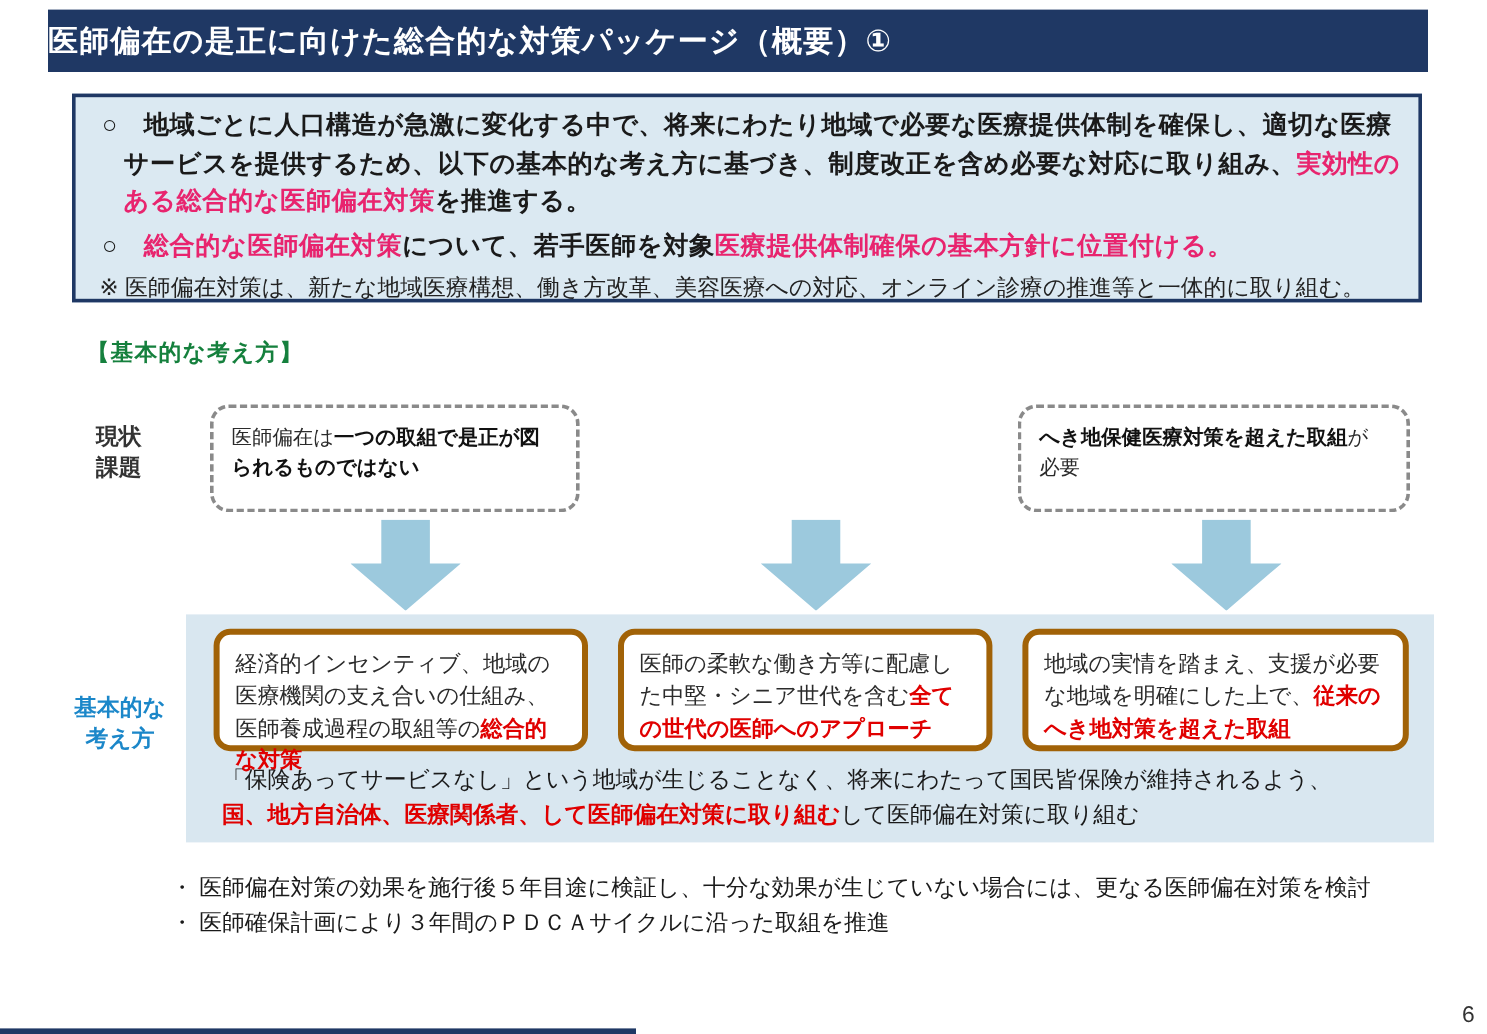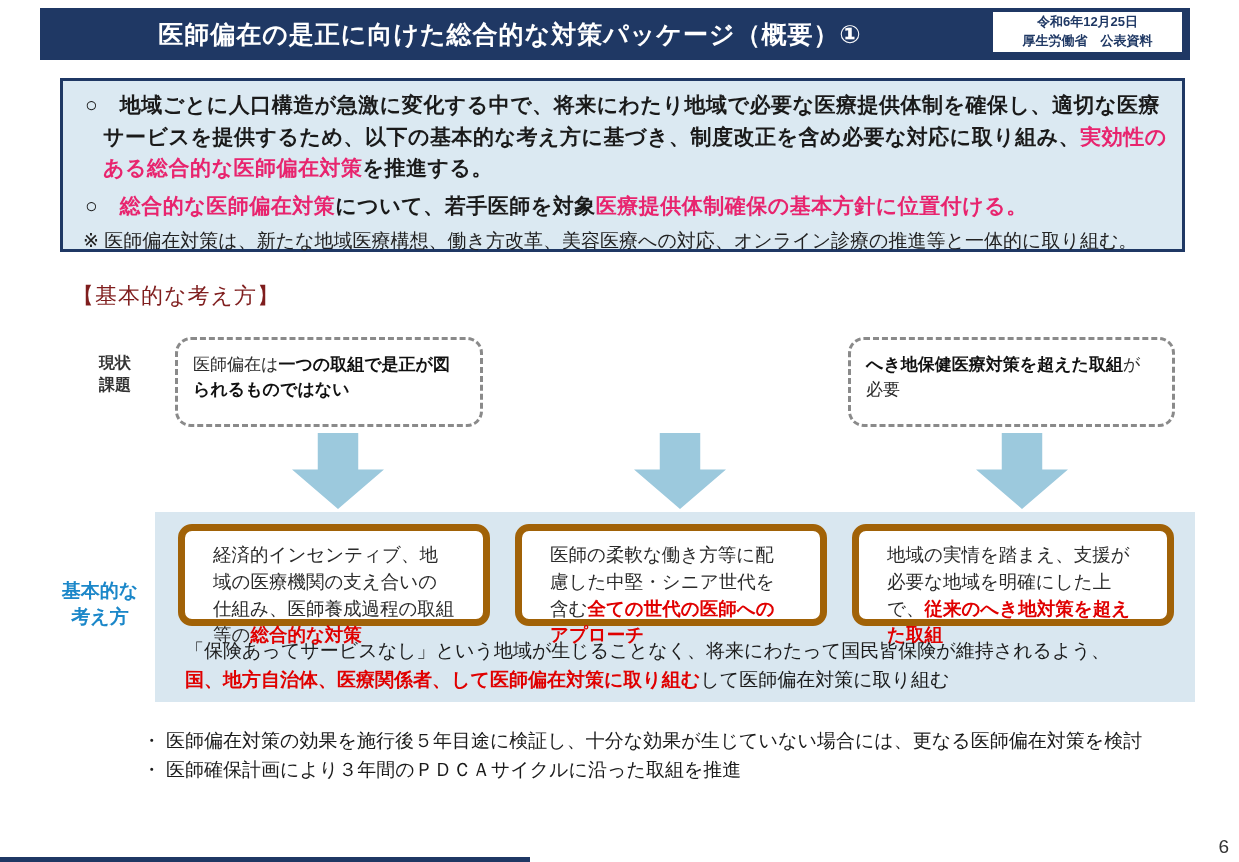--- a/index.html
+++ b/index.html
@@ -2,59 +2,59 @@
 <html><head>
 <meta charset="utf-8">
 <style>
   html,body { margin:0; padding:0; background:#ffffff; }
   body { font-family:"Liberation Sans","DejaVu Sans",sans-serif; }
   .page { position:relative; width:1239px; height:862px; background:#ffffff; color:#1a1a1a; overflow:hidden; }
 
   
   .header-bar { position:absolute; left:40px; top:8px; width:1150px; height:52px; background:#1f3864; }
   .page-title { position:absolute; left:0; right:210px; top:50%; transform:translateY(-50%);
-    text-align:center; color:#ffffff; font-weight:bold; font-size:25px; letter-spacing:1px; white-space:nowrap; }
+    text-align:left; color:#ffffff; font-weight:bold; font-size:25px; letter-spacing:1px; white-space:nowrap; }
   .date-box { position:absolute; top:2px; right:6px; width:193px; height:44px; box-sizing:border-box;
     background:#ffffff; border:2px solid #1f3864; display:flex; flex-direction:column; justify-content:center;
     text-align:center; color:#1f3864; font-size:13px; font-weight:bold; line-height:1.45; }
 
   
   .summary-box { position:absolute; left:60px; top:78px; width:1125px; height:174px; box-sizing:border-box;
     background:#dbe9f2; border:3px solid #1f3864; padding:8px 14px 4px; font-size:21px; font-weight:bold;
     line-height:1.5; letter-spacing:0.5px; color:#1a1a1a; }
   .bullet { margin:0 0 6px; padding-left:26px; text-indent:-18px; }
   .pink { color:#e8246e; }
   .note { margin:1px 0 0; padding-left:6px; text-indent:0; font-size:19px; font-weight:normal; letter-spacing:0; color:#222222; }
 
   
-  .section-heading { position:absolute; left:72px; top:281px; margin:0; font-size:22px; font-weight:normal;
-    color:#7f1d1d; letter-spacing:1px; }
+  .section-heading { position:absolute; left:72px; top:281px; margin:0; font-size:19px; font-weight:bold;
+    color:#15803d; letter-spacing:1px; }
 
   
   .row-label { position:absolute; font-weight:bold; text-align:center; line-height:1.35; }
-  .row-label.current { left:72px; top:352px; width:86px; font-size:16px; color:#333333; }
+  .row-label.current { left:56px; top:352px; width:86px; font-size:19px; color:#333333; }
   .row-label.basic { left:48px; top:578px; width:104px; font-size:19px; color:#1b87c9; }
 
   
   .dashed-box { position:absolute; top:337px; height:90px; box-sizing:border-box; background:#ffffff;
     border:3px dashed #8a8a8a; border-radius:16px; padding:13px 15px; font-size:17px; line-height:1.45; color:#2b2b2b; }
   .dashed-box .b { font-weight:bold; color:#111111; }
   .issue-1 { left:175px; width:308px; }
   .issue-2 { left:508px; width:314px; }
   .issue-3 { left:848px; width:327px; }
 
   
   .down-arrow { position:absolute; top:433px; width:92px; height:76px; background:#9cc9dd;
     clip-path:polygon(28% 0, 72% 0, 72% 48%, 100% 48%, 50% 100%, 0 48%, 28% 48%); }
   .arrow-1 { left:292px; } .arrow-2 { left:634px; } .arrow-3 { left:976px; }
 
   
   .panel { position:absolute; left:155px; top:512px; width:1040px; height:190px; background:#d9e7f0; }
   .approach-box { position:absolute; top:12px; height:102px; box-sizing:border-box; background:#ffffff;
-    border:7px solid #a16207; border-radius:14px; padding:11px 28px; font-size:18.5px; line-height:1.45; color:#2b2b2b; }
+    border:5px solid #a16207; border-radius:14px; padding:11px 13px; font-size:18.5px; line-height:1.45; color:#2b2b2b; }
   .ap-1 { left:23px; width:312px; }
   .ap-2 { left:360px; width:312px; }
   .ap-3 { left:697px; width:322px; }
   .redb { color:#e00000; font-weight:bold; }
   .panel-footer { position:absolute; left:30px; top:124px; width:1000px; font-size:19px; line-height:1.55; color:#1a1a1a; }
 
   
   .footnotes { position:absolute; left:142px; top:726px; font-size:19px; line-height:1.55; color:#1a1a1a; }
   .footnote-row { display:flex; }
   .footnote-row .marker { width:24px; flex:none; }
@@ -62,24 +62,20 @@
   .page-number { position:absolute; right:10px; bottom:4px; font-size:19px; color:#333333; }
   .bottom-bar { position:absolute; left:0; bottom:0; width:530px; height:5px; background:#1f3864; }
 </style>
 </head>
 <body>
 
 <div class="page">
 
   <div class="header-bar">
     <div class="page-title">医師偏在の是正に向けた総合的な対策パッケージ（概要）①</div>
-    <div class="date-box">
-      <div>令和6年12月25日</div>
-      <div>厚生労働省　公表資料</div>
-    </div>
   </div>
 
   <div class="summary-box">
     <p class="bullet"><span>○　</span><span>地域ごとに人口構造が急激に変化する中で、将来にわたり地域で必要な医療提供体制を確保し、適切な医療サービスを提供するため、以下の基本的な考え方に基づき、制度改正を含め必要な対応に取り組み、</span><span class="pink">実効性のある総合的な医師偏在対策</span><span>を推進する。</span></p>
     <p class="bullet"><span>○　</span><span class="pink">総合的な医師偏在対策</span><span>について、若手医師を対象</span><span class="pink">医療提供体制確保の基本方針に位置付ける。</span></p>
     <p class="note">※ 医師偏在対策は、新たな地域医療構想、働き方改革、美容医療への対応、オンライン診療の推進等と一体的に取り組む。</p>
   </div>
 
   <h2 class="section-heading">【基本的な考え方】</h2>
 

